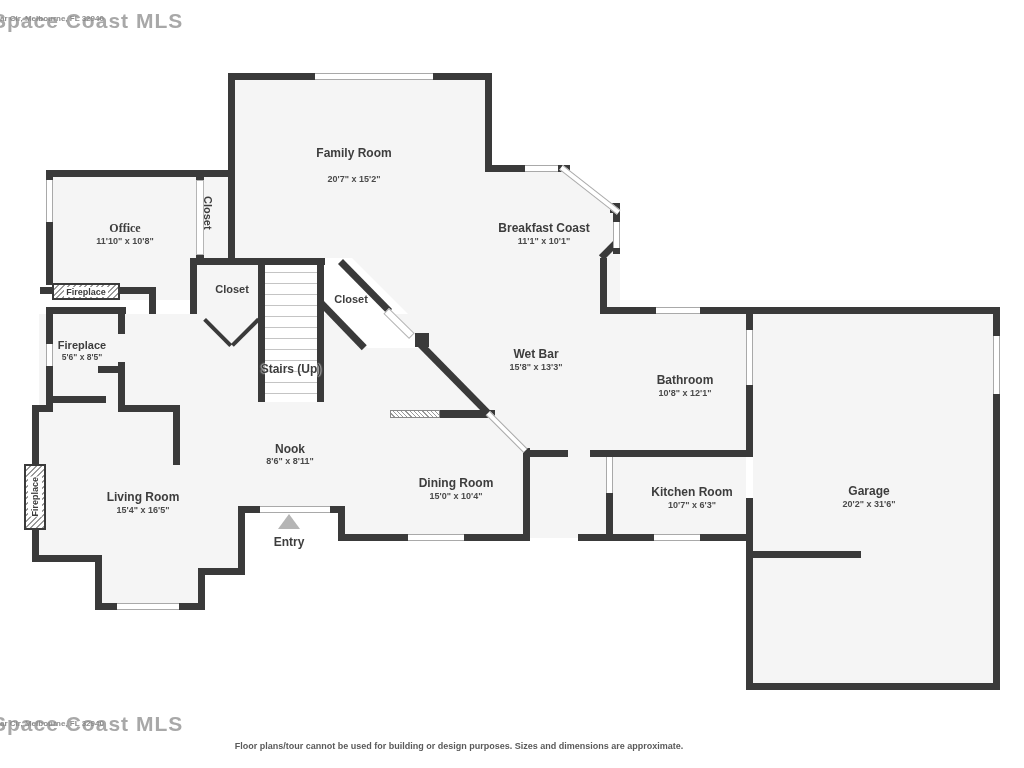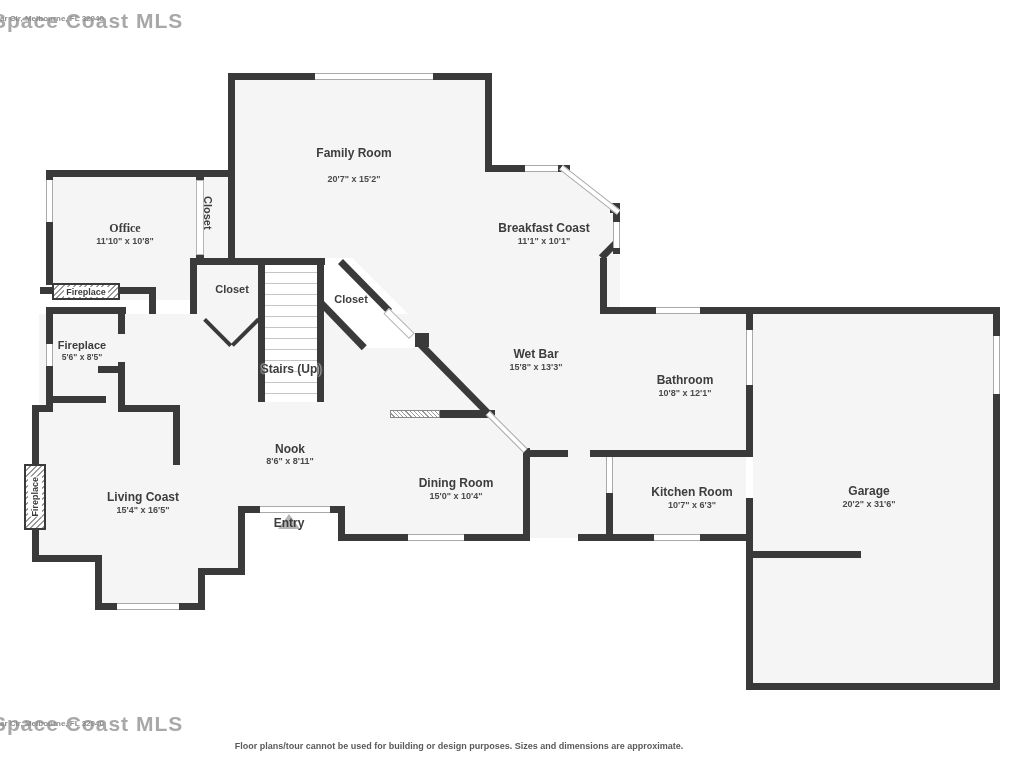--- a/index.html
+++ b/index.html
@@ -182,37 +182,37 @@
 
   <div class="room-name" style="left:536px;top:347px;">Wet Bar</div>
   <div class="room-dims" style="left:536px;top:362px;">15'8" x 13'3"</div>
 
   <div class="room-name" style="left:685px;top:373px;">Bathroom</div>
   <div class="room-dims" style="left:685px;top:388px;">10'8" x 12'1"</div>
 
   <div class="room-name" style="left:82px;top:339px;font-size:11px;">Fireplace</div>
   <div class="room-dims" style="left:82px;top:352px;font-size:8.5px;">5'6" x 8'5"</div>
 
-  <div class="room-name" style="left:143px;top:490px;">Living Coast</div>
+  <div class="room-name" style="left:143px;top:490px;">Living Room</div>
   <div class="room-dims" style="left:143px;top:505px;">15'4" x 16'5"</div>
 
   <div class="room-name" style="left:290px;top:442px;">Nook</div>
   <div class="room-dims" style="left:290px;top:456px;">8'6" x 8'11"</div>
 
   <div class="room-name" style="left:456px;top:476px;">Dining Room</div>
   <div class="room-dims" style="left:456px;top:491px;">15'0" x 10'4"</div>
 
   <div class="room-name" style="left:692px;top:485px;">Kitchen Room</div>
   <div class="room-dims" style="left:692px;top:500px;">10'7" x 6'3"</div>
 
   <div class="room-name" style="left:869px;top:484px;">Garage</div>
   <div class="room-dims" style="left:869px;top:499px;">20'2" x 31'6"</div>
 
   <div class="tri-up" style="left:278px;top:514px;"></div>
-  <div class="room-name" style="left:289px;top:516px;text-align:center;">Entry</div>
+  <div class="room-name" style="left:289px;top:535px;text-align:center;">Entry</div>
 
   <div class="wm-big" style="left:-8px;top:9px;">Space Coast MLS</div>
   <div class="wm-small" style="left:0px;top:14px;">ar Cir, Melbourne, FL 32940</div>
 
   <div class="wm-big" style="left:-8px;top:712px;">Space Coast MLS</div>
   <div class="wm-small" style="left:0px;top:719px;">ar Cir, Melbourne, FL 32940</div>
 
   <div class="disclaimer">Floor plans/tour cannot be used for building or design purposes. Sizes and dimensions are approximate.</div>
 
 </div>

